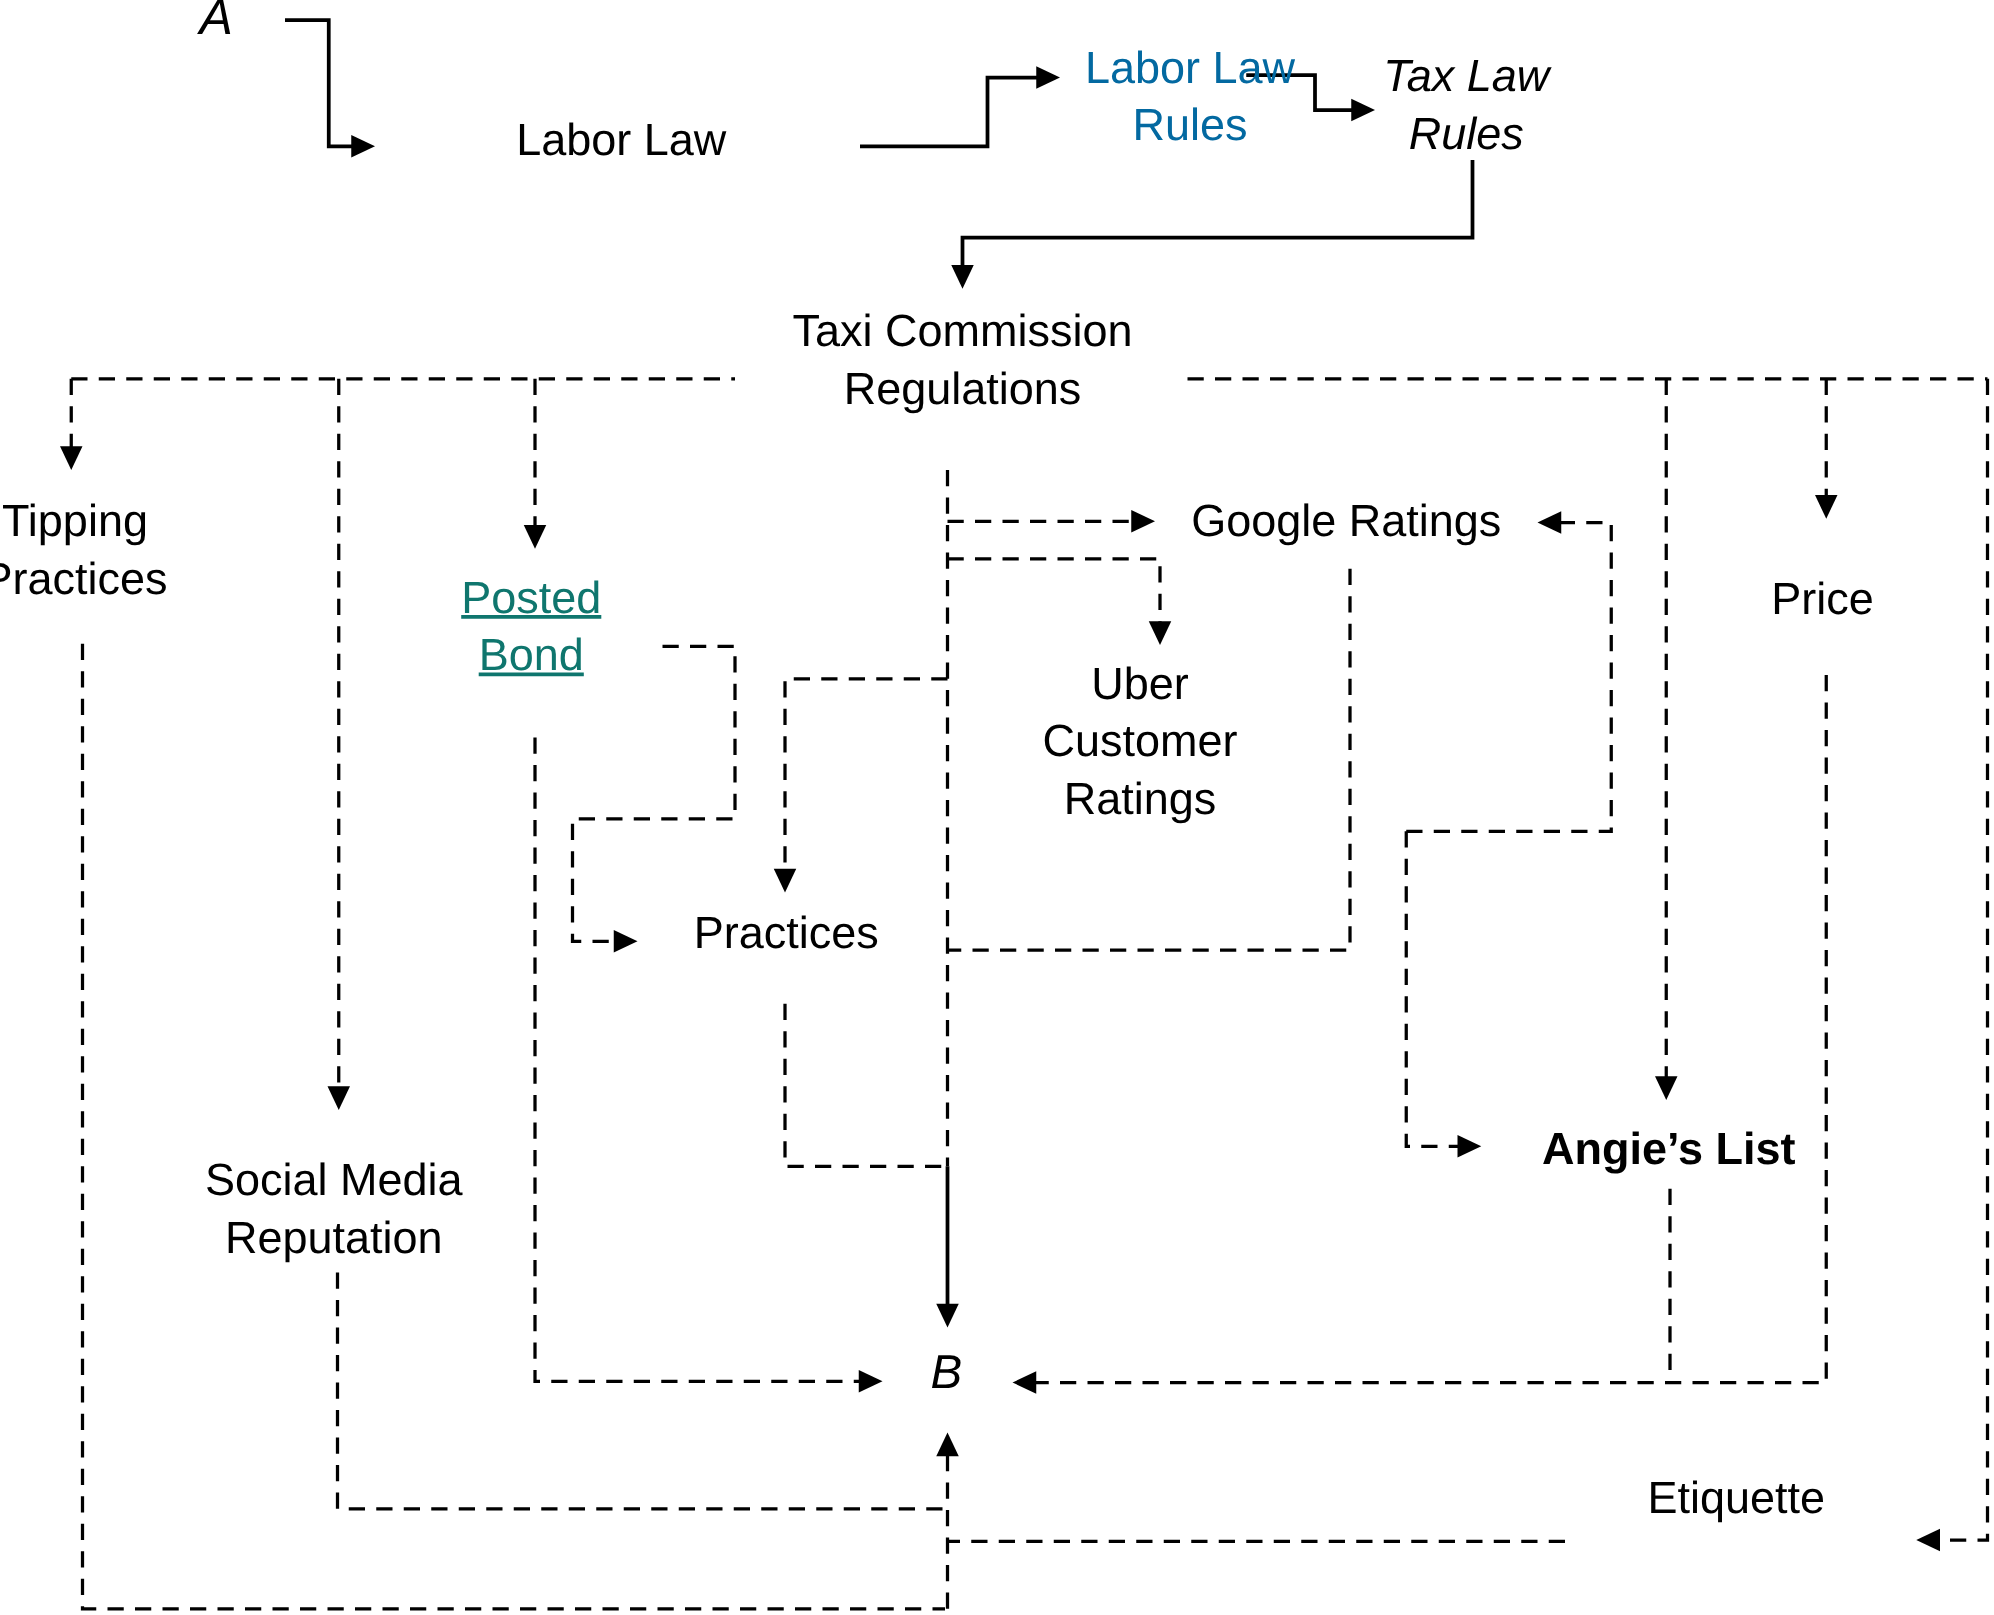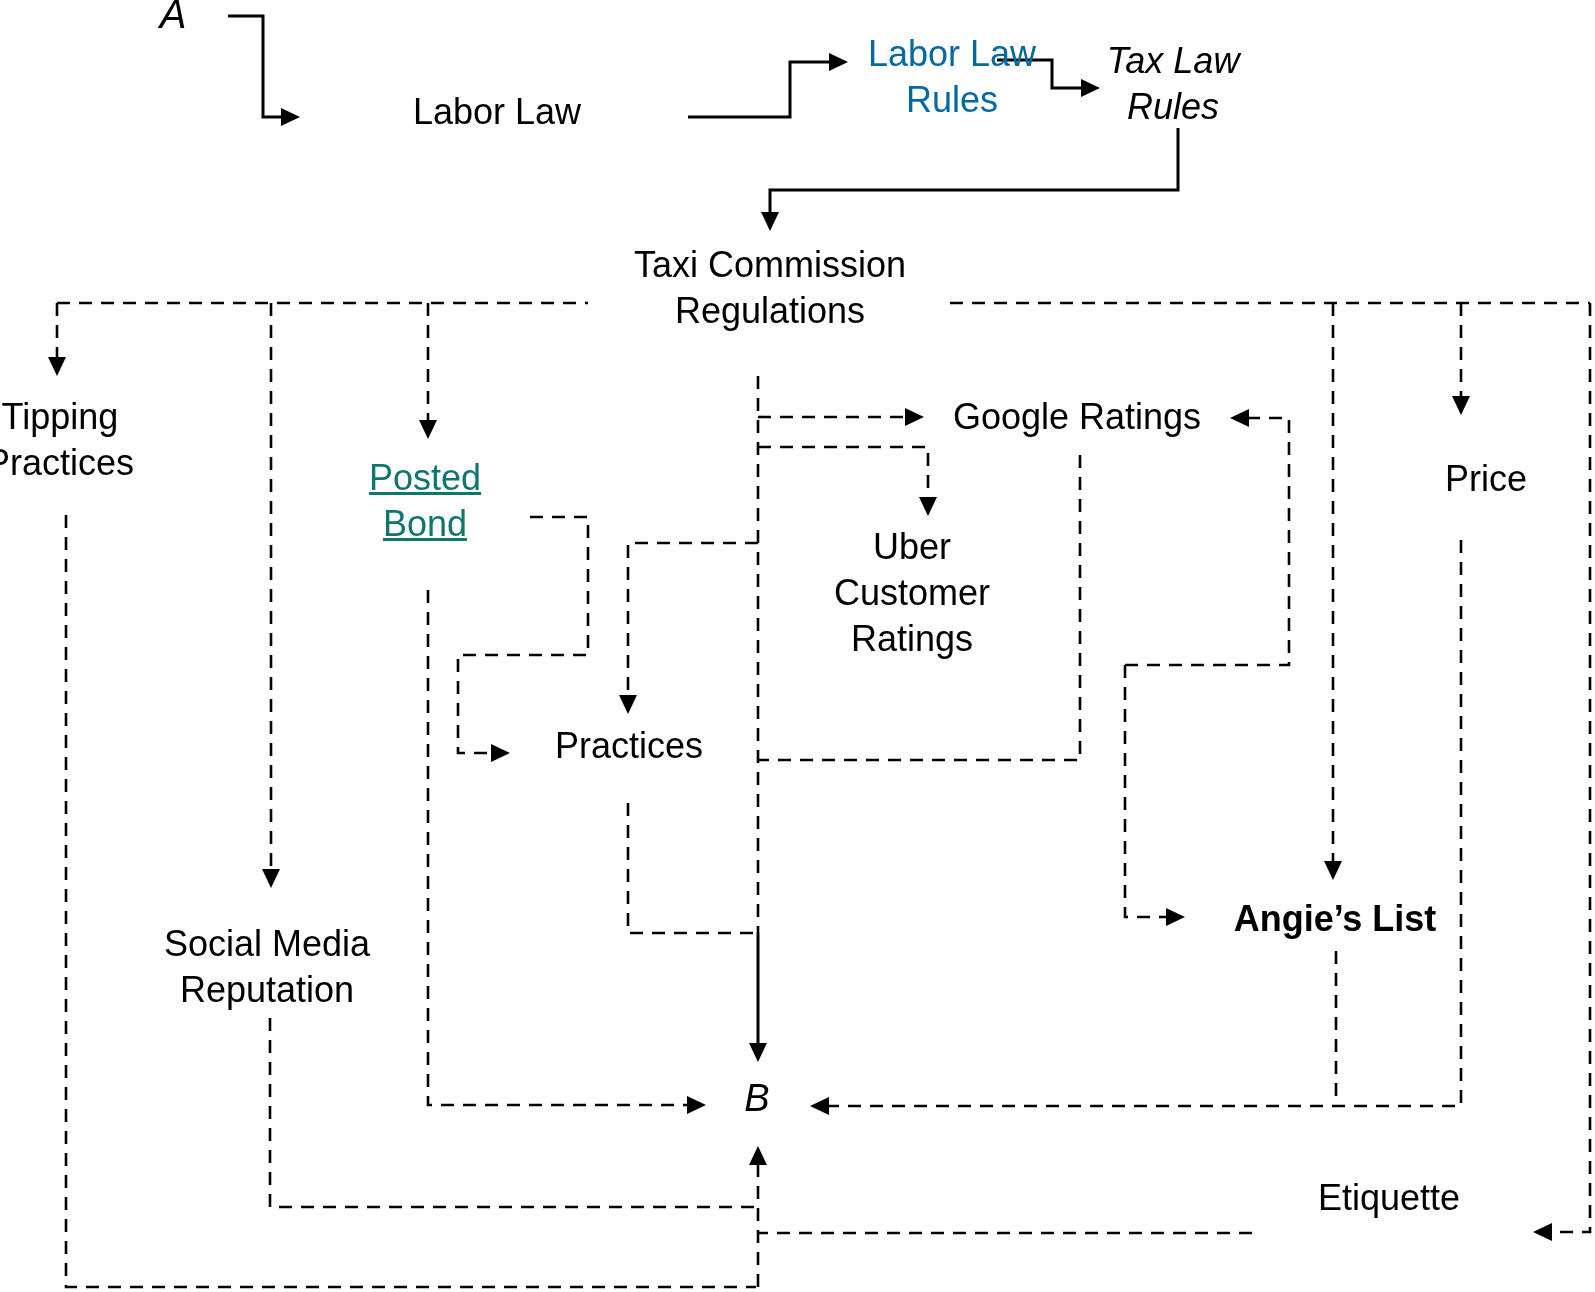--- a/index.html
+++ b/index.html
@@ -99,21 +99,21 @@
         <div>Bond</div>
       </div>
       <div class="node" style="left: 1077px; top: 417px; color: rgb(0, 0, 0);">
         <div>Google Ratings</div>
       </div>
       <div class="node" style="left: 912px; top: 593px; color: rgb(0, 0, 0);">
         <div>Uber</div>
         <div>Customer</div>
         <div>Ratings</div>
       </div>
-      <div class="node" style="left: 1458px; top: 479px; color: rgb(0, 0, 0); margin-left: 28px;">
+      <div class="node" style="left: 1458px; top: 479px; color: rgb(0, 0, 0);">
         <div>Price</div>
       </div>
       <div class="node" style="left: 629px; top: 746px; color: rgb(0, 0, 0);">
         <div>Practices</div>
       </div>
       <div class="node" style="left: 267px; top: 967px; color: rgb(0, 0, 0);">
         <div>Social Media</div>
         <div>Reputation</div>
       </div>
       <div class="node" style="left: 1335px; top: 919px; color: rgb(0, 0, 0); font-weight: bold;">

